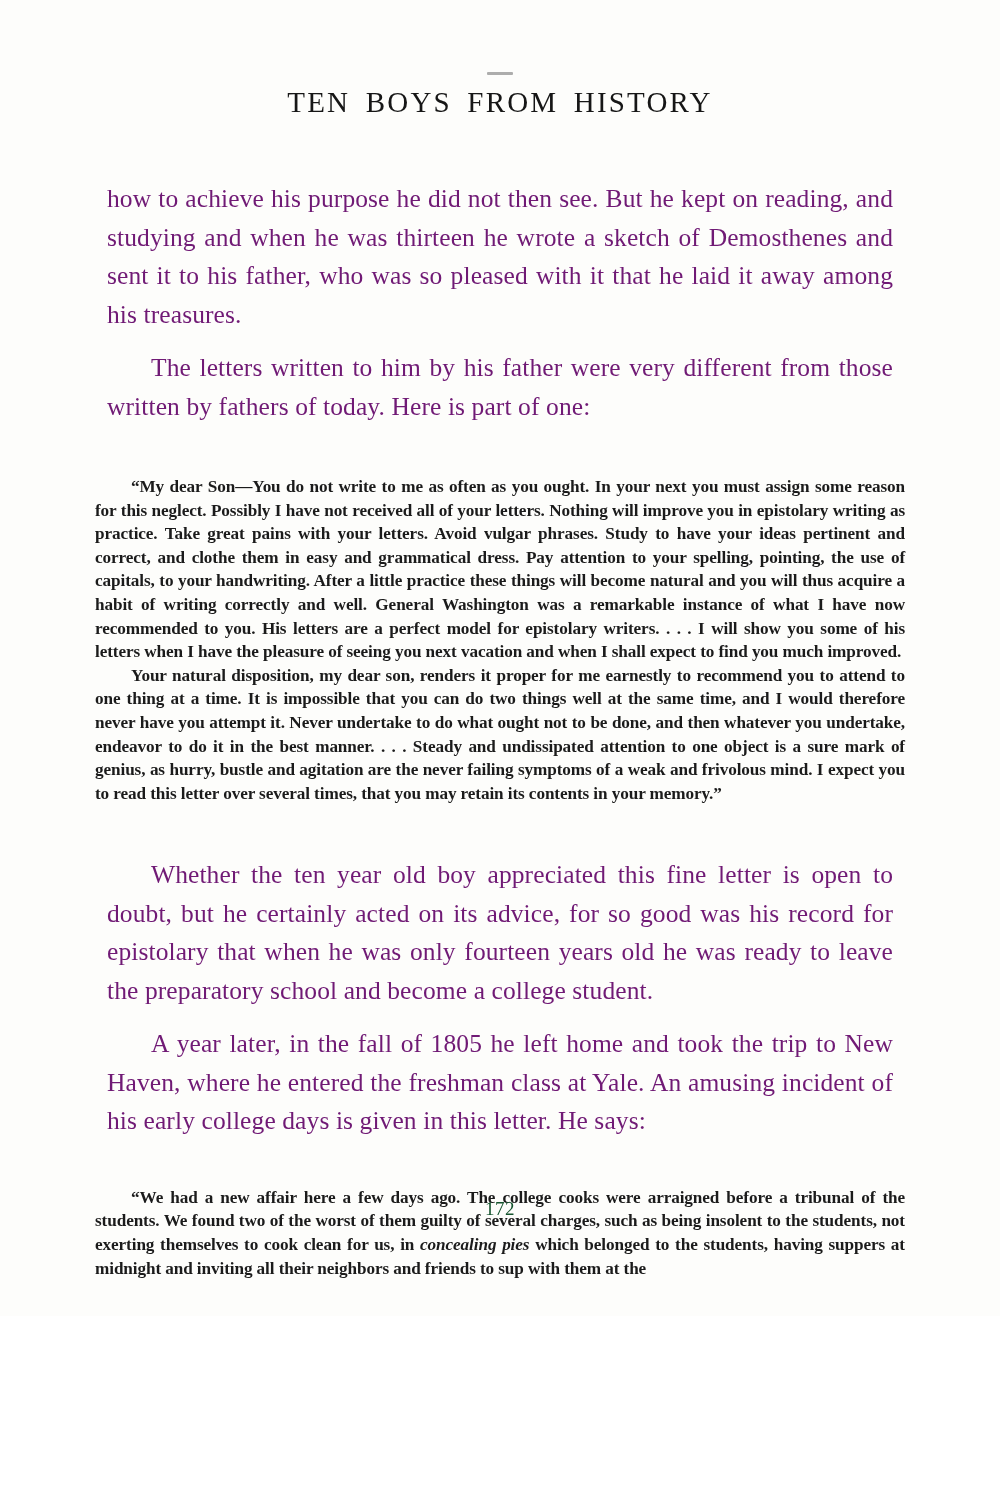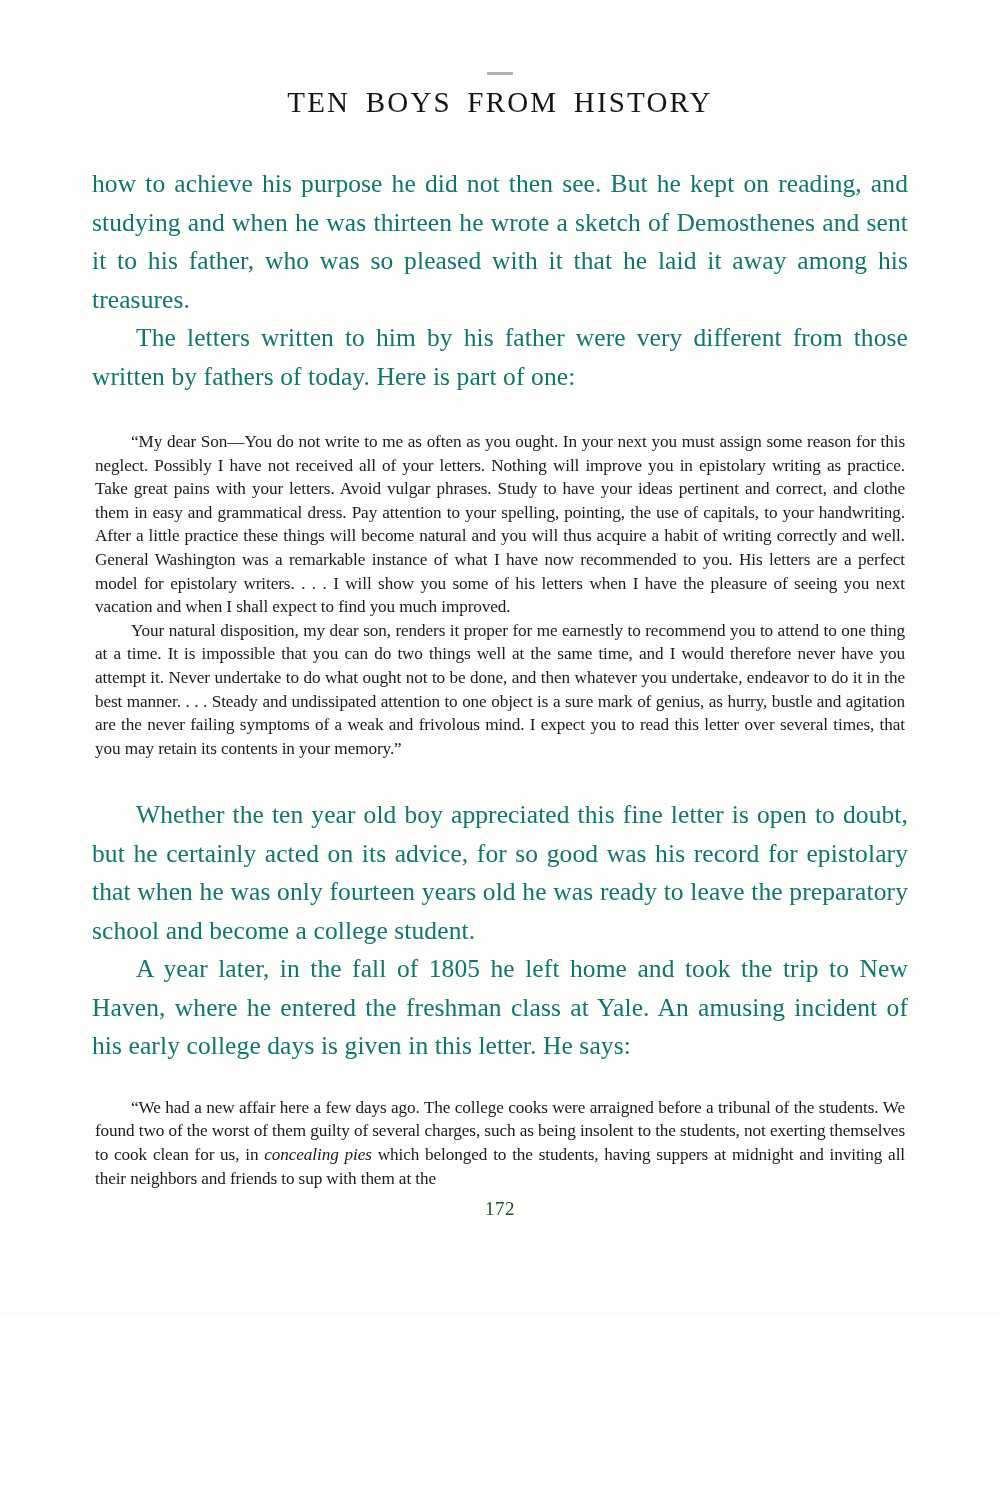--- a/index.html
+++ b/index.html
@@ -47,40 +47,40 @@
   }
   .body-block {
     margin: 0 auto;
     width: 816px;
     padding-top: 46px;
   }
   p.body-par {
     font-size: 25.5px;
     line-height: 38.5px;
     text-align: justify;
-    margin: 0;
+    margin: 15px;
     text-indent: 0;
-    color: #0f766e;
+    color: #701a75;
     letter-spacing: 0.1px;
   }
   p.body-par.indent {
     text-indent: 44px;
   }
   .quote-block {
     width: 810px;
     margin: 0 auto;
     padding-top: 34px;
   }
   .quote-block p {
     font-family: "Liberation Serif", serif;
     font-size: 17.2px;
     line-height: 23.6px;
     text-align: justify;
     margin: 0;
-    font-weight: normal;
+    font-weight: bold;
     color: #1b1b1b;
     letter-spacing: -0.1px;
   }
   .quote-block p.q-indent {
     text-indent: 36px;
   }
   .quote-block p em {
     font-style: italic;
     margin-top: 15px;
   }

